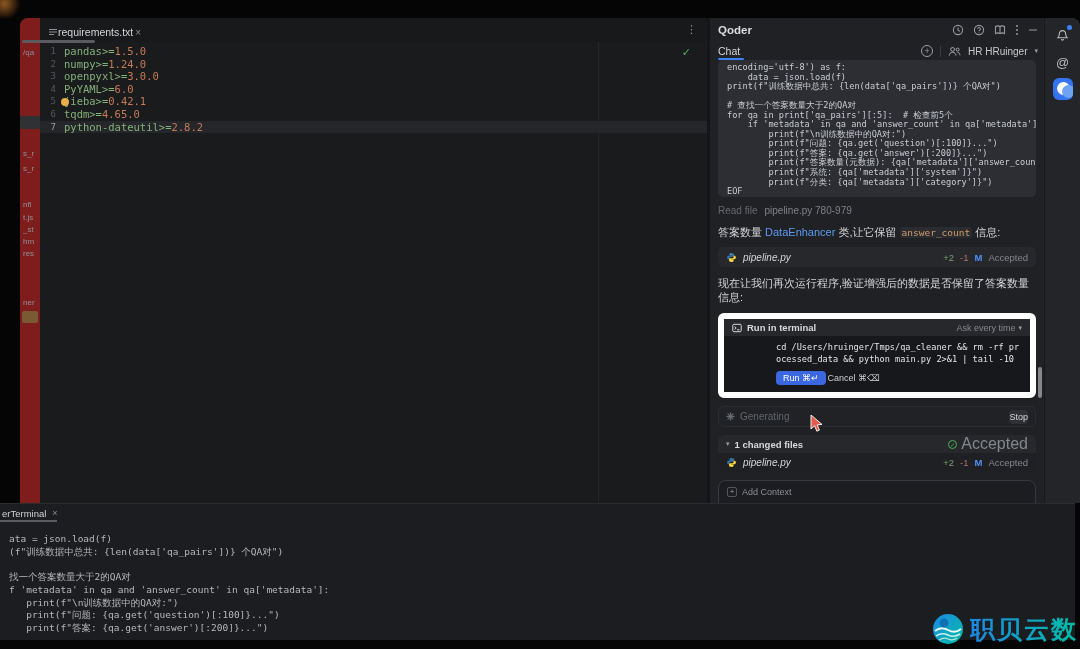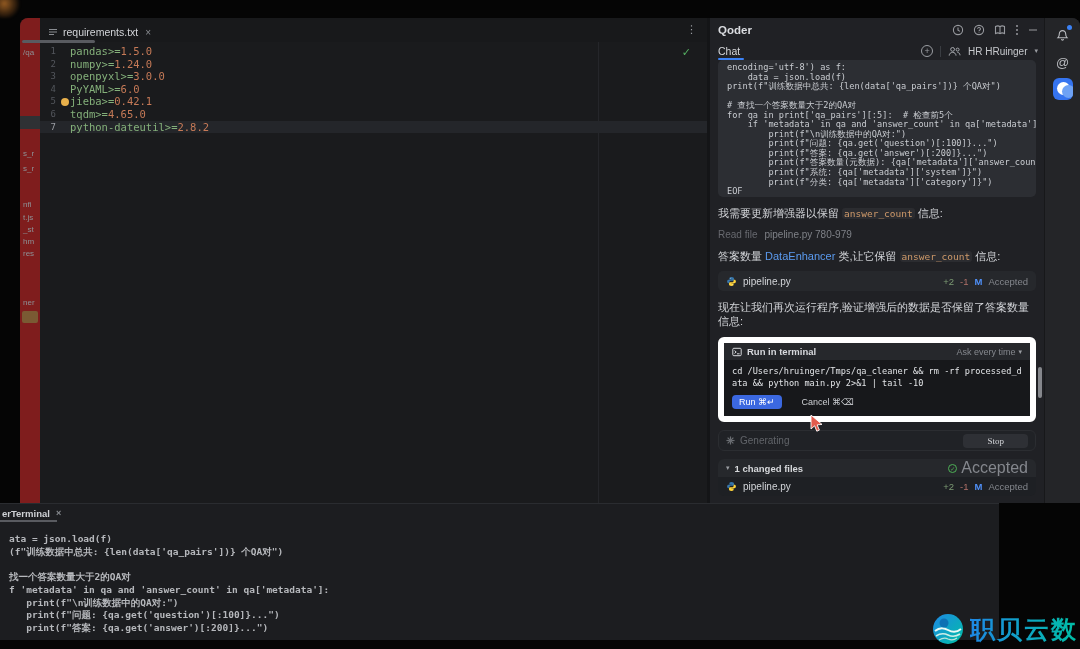--- a/index.html
+++ b/index.html
@@ -15,30 +15,30 @@
 
   
   .explorer { position:absolute; left:0; top:0; width:20px; height:485px; background:#7f1d1d; overflow:hidden; }
   .explorer .frag { position:absolute; left:3px; font-size:8px; color:#8e9196; white-space:nowrap; }
   .explorer .sel-row { position:absolute; left:0; top:98px; width:20px; height:13px; background:#2f3134; }
   .explorer .folder-box { position:absolute; left:2px; top:293px; width:16px; height:12px; background:#7a5a33; border-radius:2px; }
 
   
   .editor { position:absolute; left:20px; top:0; width:667px; height:485px; background:#1a1b1d; }
   .tabbar { position:relative; height:24px; background:#18191b; display:flex; align-items:center; }
-  .tab { display:flex; align-items:center; gap:5px; padding:4px 10px 0 8px; height:24px; }
+  .tab { display:flex; align-items:center; padding:4px 10px 0 8px; height:24px; }
   .tab-title { font-size:10.5px; color:#d2d4d8; }
   .tab-close { font-size:10px; color:#8a8d92; margin-left:2px; }
   .tab-more { position:absolute; right:10px; top:5px; color:#9a9da2; font-size:11px; letter-spacing:0; }
   .tab-underline { position:absolute; left:-18px; top:22px; width:73px; height:2.5px; background:#595b60; border-radius:2px; z-index:5; }
   .code-area { position:relative; height:461px; padding-top:3px; overflow:hidden; }
   .ruler { position:absolute; left:558px; top:0; width:1px; height:100%; background:#25262a; }
   .eline { position:relative; display:flex; height:12.6px; line-height:12.6px; font-family:"DejaVu Sans Mono", monospace; font-size:10.5px; }
   .eline .ln { width:16px; text-align:right; color:#53565c; font-size:9px; flex:none; }
-  .eline .ltext { margin-left:14px; white-space:pre; }
+  .eline .ltext { margin-left:8px; white-space:pre; }
   .eline .pkg { color:#84b07a; }
   .eline .ver { color:#c67a57; }
   .eline.active { background:#24262a; }
   .eline.active .ln { color:#9a9da3; }
   .editor-check { position:absolute; right:16px; top:4px; color:#55b062; font-size:11px; }
   .caret-dot { position:absolute; left:21px; top:56px; width:8px; height:8px; background:#e8b04b; border-radius:50%; }
 
   
   .v-divider { position:absolute; left:687px; top:0; width:3px; height:485px; background:#141517; }
 
@@ -59,41 +59,41 @@
   .chat-body { position:relative; height:443px; padding:0 8px; overflow:hidden; }
   .code-block { height:137px; background:#2c2e33; border-radius:5px; padding:3px 0 0 9px; overflow:hidden; }
   .cline { font-family:"DejaVu Sans Mono", monospace; font-size:8.6px; line-height:9.55px; color:#c9ccd1; white-space:pre; }
   .msg { margin-top:9px; font-size:11px; line-height:14px; color:#d4d6da; }
   .seg-code { font-family:"DejaVu Sans Mono", monospace; font-size:9.5px; color:#cf9a6a; background:rgba(255,255,255,.05); border-radius:3px; padding:0 2px; }
   .seg-link { color:#5b9bf0;margin-top:20px; }
   .read-file { margin-top:8px; font-size:10px; color:#67696f; display:flex; gap:7px; }
   .read-file .rf-file { color:#7e8187; }
 
   .file-card { margin-top:7px; height:20px; background:#26282c; border-radius:5px; display:flex; align-items:center; padding:0 8px; gap:6px; }
-  .fc-name { font-size:10px; color:#d2d4d8; }
+  .fc-name { font-size:10px; color:#d2d4d8;font-style:italic; }
   .fc-right { margin-left:auto; display:flex; align-items:center; gap:6px; font-size:9.5px; }
   .diff-add { color:#7d9c74; }
   .diff-del { color:#b07068; }
   .m-letter { color:#4f8ff7; font-weight:bold; font-size:9.5px; }
   .accepted { color:#84878d; }
 
   .run-card { margin-top:9px; border:6px solid #ffffff; border-radius:6px; background:#17181b; overflow:hidden; }
   .run-head { height:17px; background:#26282c; display:flex; align-items:center; padding:0 8px; gap:5px; }
   .run-title { font-size:9.5px; font-weight:bold; color:#d7d9dd; }
   .run-mode { margin-left:auto; font-size:9px; color:#85888e; display:flex; align-items:center; gap:3px; }
-  .run-body { padding:6px 8px 7px 8px; }
+  .run-body { padding:6px 8px 7px 8px;margin-left:44px; }
   .run-cmd { font-family:"DejaVu Sans Mono", monospace; font-size:8.6px; line-height:11.5px; color:#e2e4e7; word-break:break-all; }
-  .run-btns { margin-top:6px; display:flex; align-items:center; gap:20px; }
+  .run-btns { margin-top:6px; display:flex; align-items:center; gap:2px; }
   .btn-run { background:#3b68e0; color:#fff; font-size:9px; border-radius:4px; padding:2px 7px; }
   .btn-cancel { color:#cbcdd1; font-size:9px; }
 
   .gen-bar { margin-top:8px; height:21px; background:#202226; border:1px solid #2b2d31; border-radius:6px;
     display:flex; align-items:center; padding:0 7px; }
   .gen-label { font-size:10px; color:#616469; margin-left:5px; }
-  .btn-stop { margin-left:auto; background:#2e3035; color:#d3d5d9; font-size:9px; border-radius:4px; padding:2px 24px;font-family:Liberation Serif, serif; }
+  .btn-stop { margin-left:auto; background:#2e3035; color:#d3d5d9; font-size:9px; border-radius:4px; padding:2px 0; }
 
   .changed { margin-top:8px; border-radius:6px; overflow:hidden; }
   .changed-head { height:18px; background:#26282c; display:flex; align-items:center; padding:0 8px; gap:5px; }
   .changed-title { font-size:9.5px; font-weight:bold; color:#d6d8db; }
   .changed-right { margin-left:auto; display:flex; align-items:center; gap:4px; }
   .green-check { width:9px; height:9px; border:1px solid #4db056; border-radius:50%; color:#4db056; font-size:6px; display:flex; align-items:center; justify-content:center; }
   .changed-row { height:19px; background:#1e2024; display:flex; align-items:center; padding:0 8px; gap:6px; }
 
   .input-card { margin-top:8px; height:54px; border:1px solid #36393f; border-radius:8px; background:#1b1d20;
     padding:6px 8px 5px 8px; display:flex; flex-direction:column; }
@@ -106,21 +106,21 @@
   .activity-bar { position:absolute; left:1024px; top:0; width:36px; height:485px; background:#242528; border-left:1px solid #17181a;
     display:flex; flex-direction:column; align-items:center; padding-top:7px; gap:7px; }
   .ab-item { position:relative; width:20px; height:20px; display:flex; align-items:center; justify-content:center; color:#b9bbbf; }
   .notif-dot { position:absolute; right:1px; top:0; width:5px; height:5px; background:#3b82f6; border-radius:50%; }
   .at-icon { font-size:13px; color:#b9bbbf; }
   .app-icon { width:22px; height:22px; background:#3574f0; border-radius:6px; position:relative; overflow:hidden; }
   .app-icon .moon-a { position:absolute; left:4px; top:4px; width:13px; height:13px; background:#fff; border-radius:50%; }
   .app-icon .moon-b { position:absolute; left:9px; top:7px; width:13px; height:13px; background:#6ea2f5; border-radius:50%; }
 
   
-  .terminal-window { position:absolute; left:0; top:503px; width:999px; height:137px; background:#1c1d20; border-top:1px solid #2a2c30; overflow:hidden;font-weight:bold; }
+  .terminal-window { position:absolute; left:0; top:503px; width:1075px; height:137px; background:#1c1d20; border-top:1px solid #2a2c30; overflow:hidden; }
   .term-tabbar { position:relative; height:18px; display:flex; align-items:center; padding-left:2px; gap:6px; }
   .term-tab { font-size:9.5px; color:#cfd1d5; }
   .term-close { font-size:9px; color:#8a8d92; }
   .term-underline { position:absolute; left:0; top:16px; width:57px; height:2px; background:#595b60; }
   .term-lines { padding:5px 0 0 9px;margin-top:6px; }
   .tline { font-family:"DejaVu Sans Mono", monospace; font-size:9.5px; line-height:12.7px; color:#b6b8bc; white-space:pre; }
 
   
   .mouse-cursor { position:absolute; left:810px; top:415px; z-index:50; }
   .watermark { position:absolute; right:2px; bottom:2px; display:flex; align-items:center; gap:4px; z-index:40; }
@@ -276,21 +276,20 @@
             <div class="cline">    if 'metadata' in qa and 'answer_count' in qa['metadata']:</div>
             <div class="cline">        print(f"\n训练数据中的QA对:")</div>
             <div class="cline">        print(f"问题: {qa.get('question')[:100]}...")</div>
             <div class="cline">        print(f"答案: {qa.get('answer')[:200]}...")</div>
             <div class="cline">        print(f"答案数量(元数据): {qa['metadata']['answer_count']}")</div>
             <div class="cline">        print(f"系统: {qa['metadata']['system']}")</div>
             <div class="cline">        print(f"分类: {qa['metadata']['category']}")</div>
             <div class="cline">EOF</div>
           </div>
 
-        <p class="msg"><span>我需要更新增强器以保留 </span><span class="seg-code">answer_count</span><span> 信息:</span></p>
 
         <div class="read-file">
           <span>Read file</span>
           <span class="rf-file">pipeline.py 780-979</span>
         </div>
 
         <p class="msg"><span>答案数量 </span><span class="seg-link">DataEnhancer</span><span> 类,让它保留 </span><span class="seg-code">answer_count</span><span> 信息:</span></p>
 
         <div class="file-card">
           <span>

